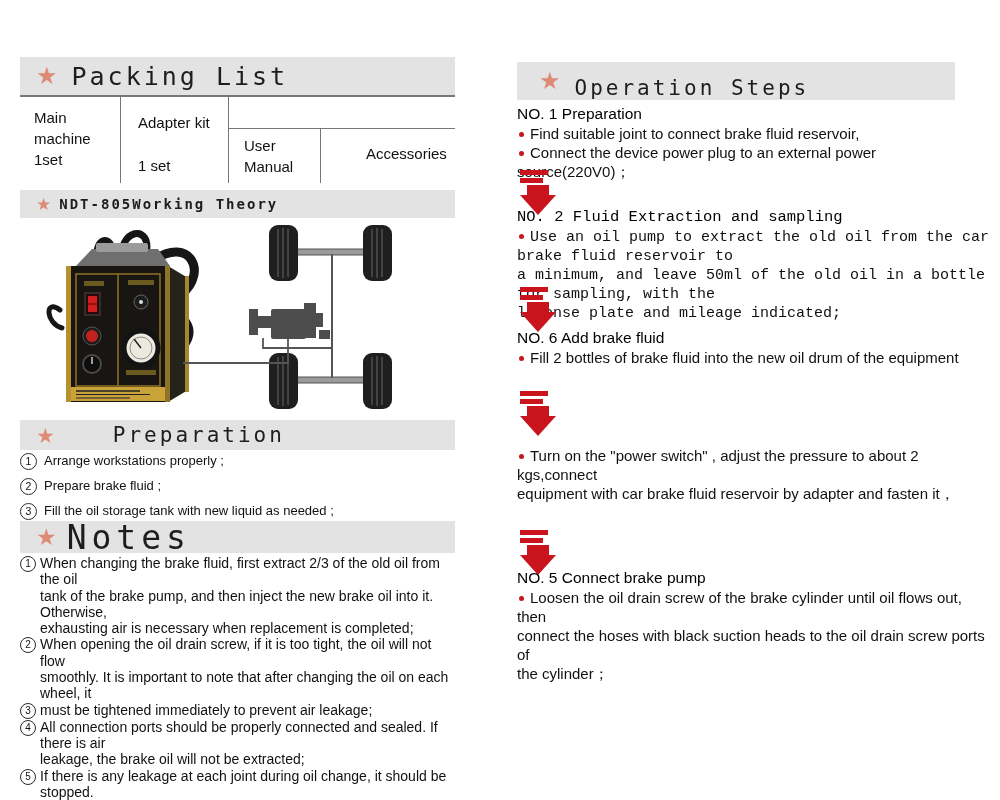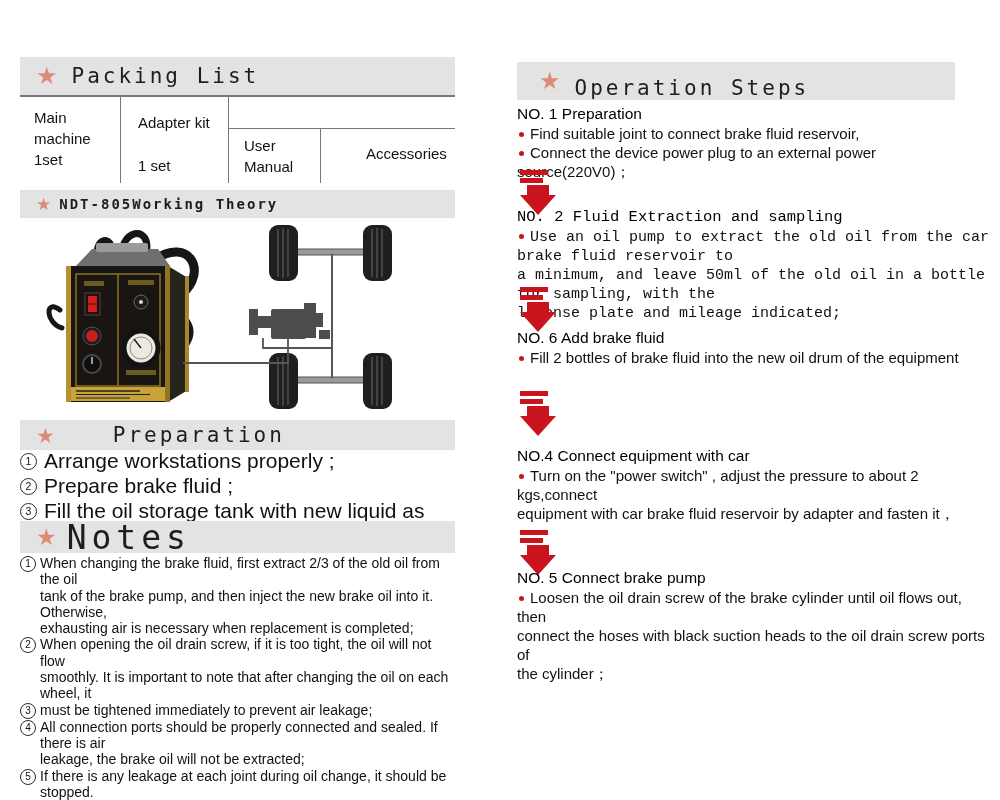--- a/index.html
+++ b/index.html
@@ -7,21 +7,21 @@
         font-family:"Liberation Sans",sans-serif;color:#111;}
   .abs{position:absolute;}
 
   
   .bar{position:absolute;background:#e3e3e3;display:flex;align-items:center;padding-left:16px;box-sizing:border-box;}
   .star{color:#dd8b76;margin-right:14px;line-height:1;}
   .bar-title{font-family:"DejaVu Sans Mono","Liberation Mono",monospace;color:#1d1d1d;white-space:nowrap;}
 
   #packing-bar{left:20px;top:57px;width:435px;height:38px;}
   #packing-bar .star{font-size:24px;}
-  #packing-bar .bar-title{font-size:21px;letter-spacing:3px;}
+  #packing-bar .bar-title{font-size:25px;letter-spacing:3px;}
 
   #theory-bar{left:20px;top:190px;width:435px;height:28px;}
   #theory-bar .star{font-size:17px;margin-right:8px;}
   #theory-bar .bar-title{font-size:14px;font-weight:bold;letter-spacing:2px;}
 
   #prep-bar{left:20px;top:420px;width:435px;height:30px;}
   #prep-bar .star{font-size:21px;}
   #prep-bar .bar-title{font-size:21px;letter-spacing:3px;margin-left:44px;}
 
   #notes-bar{left:20px;top:521px;width:435px;height:32px;}
@@ -38,21 +38,21 @@
   #packing-table .cell{position:absolute;white-space:pre-line;}
 
   
   #diagram{left:20px;top:218px;width:435px;height:200px;}
 
   
   #prep-list{left:20px;top:452px;width:435px;}
   .prep-item{display:flex;align-items:flex-start;margin-bottom:7px;}
   .circle-num{flex:0 0 auto;width:15px;height:15px;border:1.4px solid #2a2a2a;border-radius:50%;
               font-size:10.5px;line-height:15px;text-align:center;margin-right:7px;margin-top:1px;color:#111;}
-  .prep-text{font-size:21px;line-height:18px;}
+  .prep-text{font-size:13px;line-height:18px;}
 
   
   #notes-list{left:20px;top:555px;width:440px;}
   .note-item{display:flex;align-items:flex-start;}
   .note-item .circle-num{width:14px;height:14px;font-size:10px;line-height:14px;margin-right:4px;margin-top:1px;}
   .note-text{font-size:14px;line-height:16.3px;white-space:pre-line;}
 
   
   .step{position:absolute;left:517px;width:473px;}
   .step-heading{font-size:15.5px;line-height:19px;color:#000;margin-bottom:1px;}
@@ -258,21 +258,20 @@
       <div class="step" style="top: 328px;">
         <div class="step-heading">NO. 6  Add brake fluid</div>
         <p class="step-bullet"><span class="bullet-dot"></span><span class="bullet-text">Fill 2 bottles of brake fluid into the new oil drum of the equipment</span></p>
       </div>
       <div class="down-arrow" style="top: 391px;"><svg width="38" height="46" viewBox="0 0 38 46">
           <rect x="1" y="0" width="28" height="5" fill="#c9141e"></rect>
           <rect x="1" y="8" width="23" height="5" fill="#c9141e"></rect>
           <polygon points="8,15 30,15 30,25 37,25 19,45 1,25 8,25" fill="#c9141e"></polygon>
         </svg></div>
       <div class="step" style="top: 446px;">
-        <div class="step-heading">NO.4  Connect equipment with car</div>
         <p class="step-bullet"><span class="bullet-dot"></span><span class="bullet-text">Turn on the "power switch" , adjust the pressure to about 2 kgs,connect
 equipment with car brake fluid reservoir by adapter and fasten it，</span></p>
       </div>
       <div class="down-arrow" style="top: 530px;"><svg width="38" height="46" viewBox="0 0 38 46">
           <rect x="1" y="0" width="28" height="5" fill="#c9141e"></rect>
           <rect x="1" y="8" width="23" height="5" fill="#c9141e"></rect>
           <polygon points="8,15 30,15 30,25 37,25 19,45 1,25 8,25" fill="#c9141e"></polygon>
         </svg></div>
       <div class="step" style="top: 568px;">
         <div class="step-heading">NO. 5  Connect brake pump</div>

